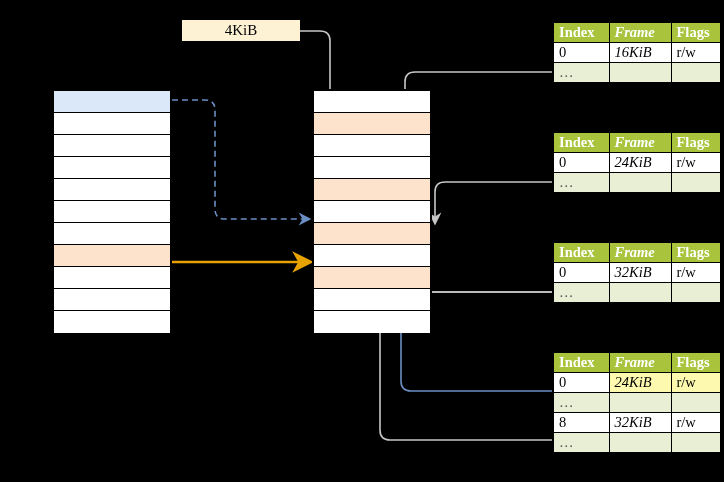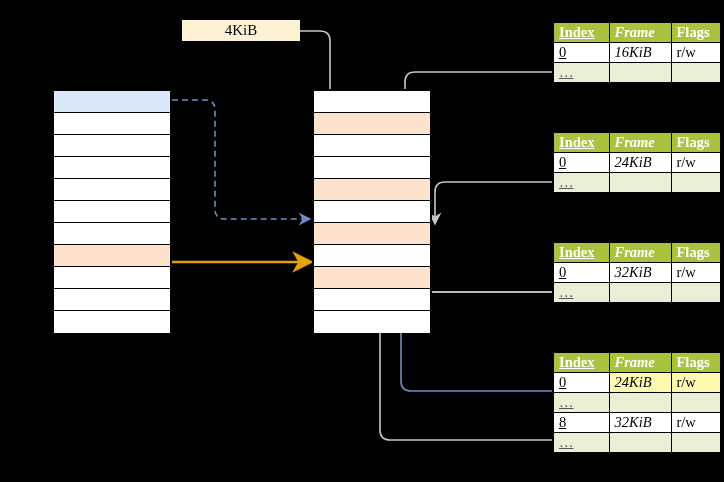--- a/index.html
+++ b/index.html
@@ -20,21 +20,21 @@
 
   
   .ptable{position:absolute;border-collapse:collapse;
           border:2px solid #000;background:#fff;font-size:14.5px;}
   .ptable td,.ptable th{border:1.2px solid #000;padding:1px 5px;height:20px;
                         box-sizing:border-box;white-space:nowrap;}
   .ptable th{background:#a9c43c;color:#fff;font-weight:bold;text-align:left;}
   .ptable td{background:#fff;color:#000;text-align:left;}
   .ptable tr.ell td{background:#e9efd5;color:#555;}
   .ptable td.hl{background:#fdfab0;}
-  .c-index{width:56px;text-decoration:underline;}
+  .c-index{width:56px;}
   .c-frame{width:62px;font-style:italic;}
   .c-flags{width:50px;}
 
   
   #wires{position:absolute;left:0;top:0;width:724px;height:482px;pointer-events:none;}
 </style>
 </head>
 <body>
 
 <div id="stage">

